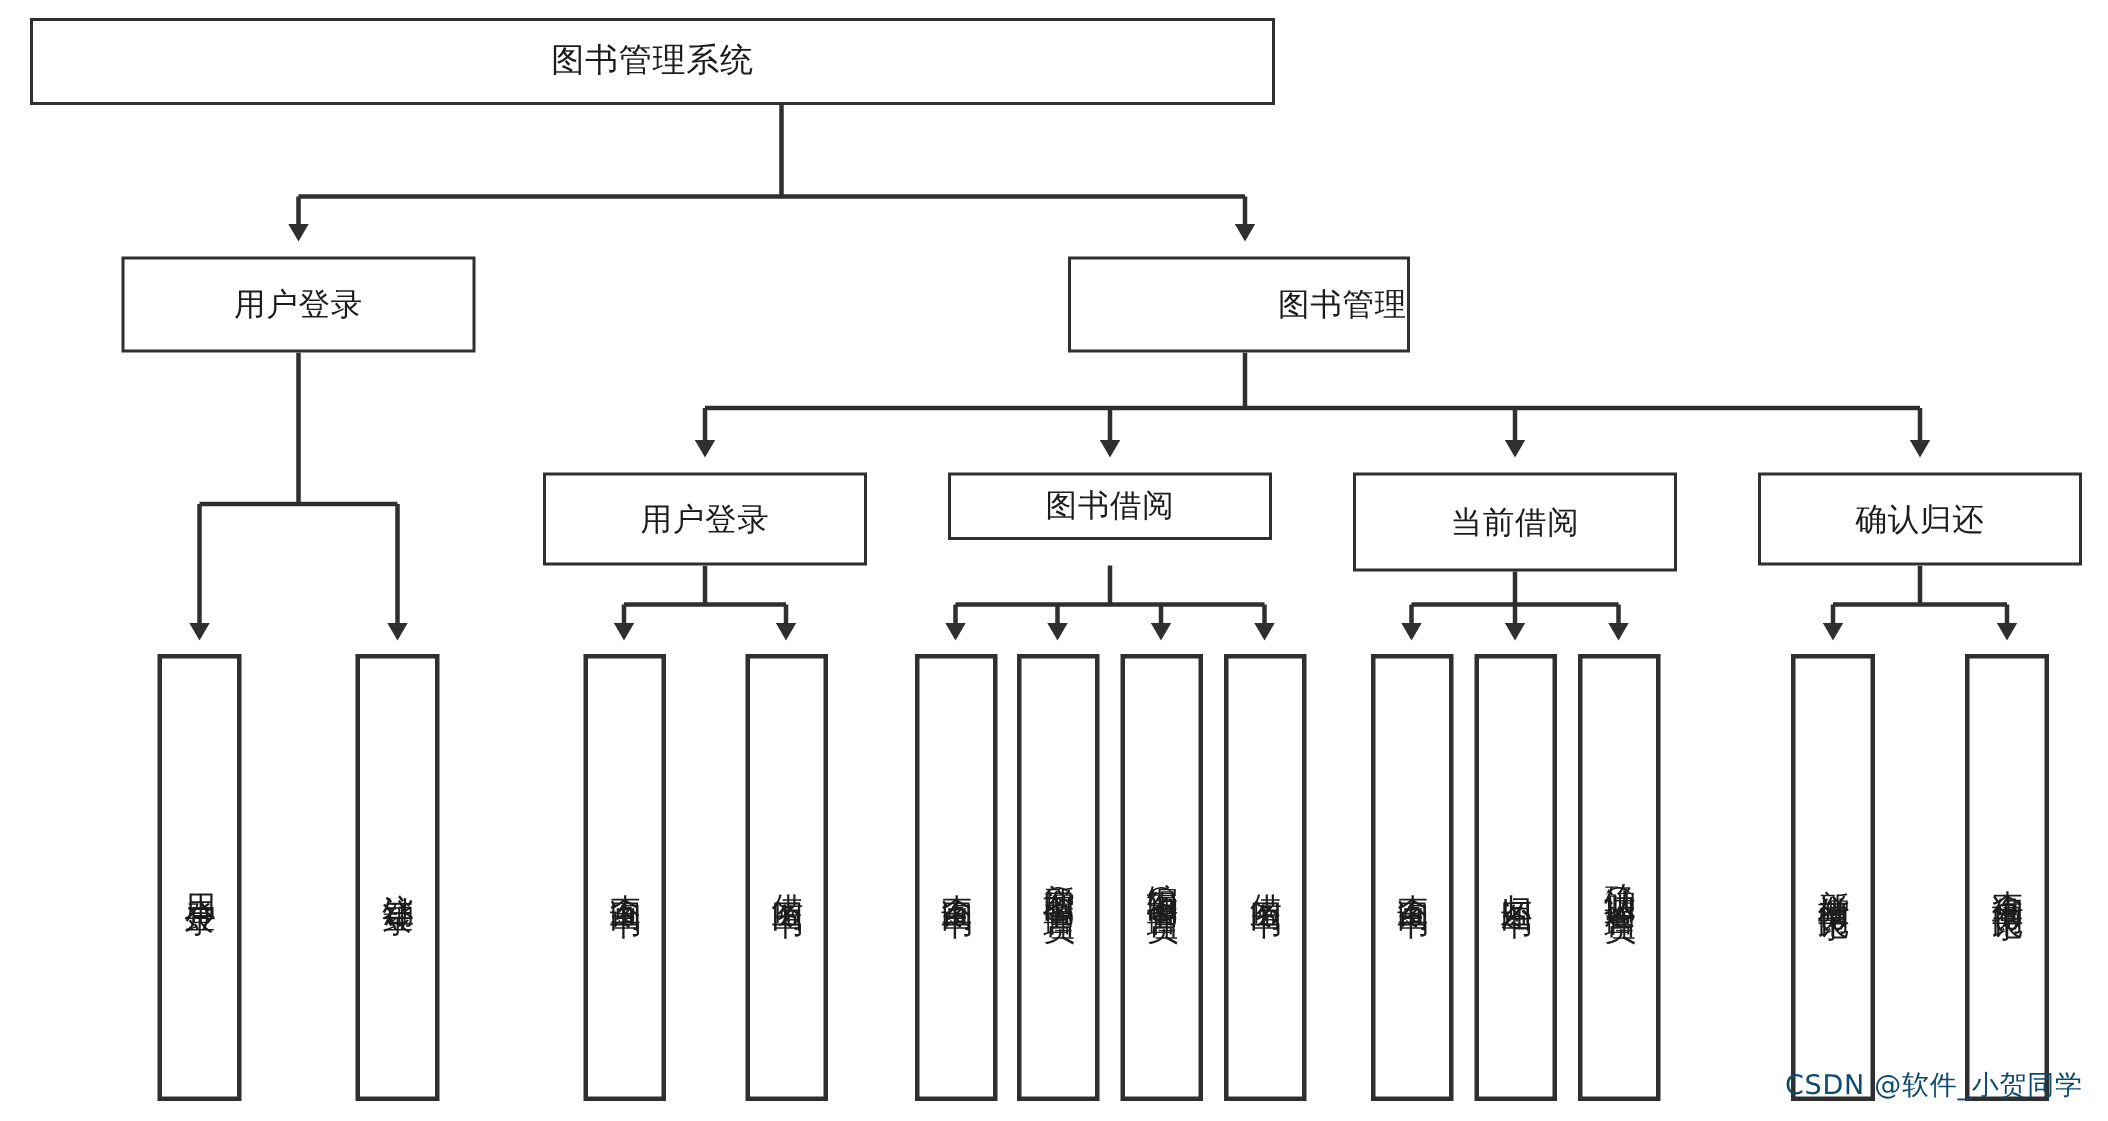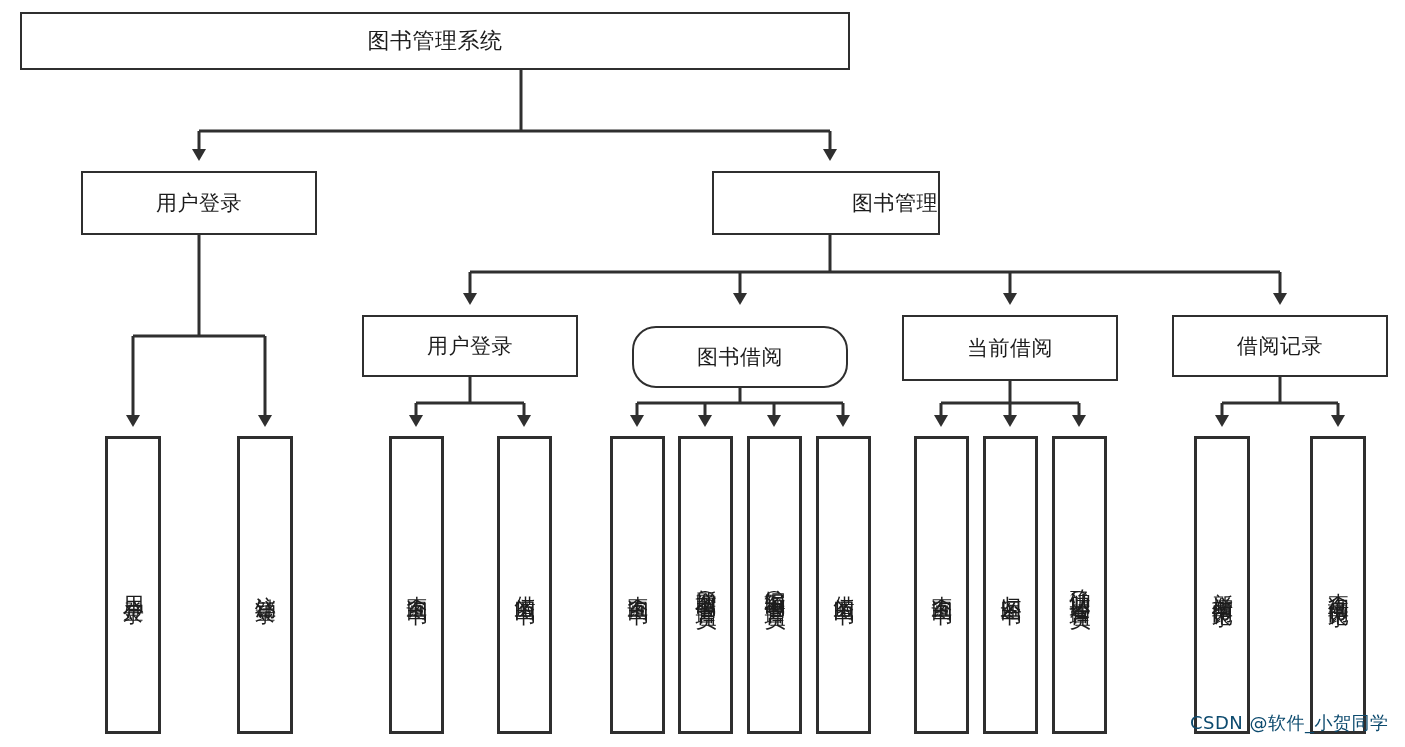--- a/index.html
+++ b/index.html
@@ -132,28 +132,28 @@
   <div class="node h" style="left:81px;top:171px;width:236px;height:64px;">
     <span class="label">用户登录</span>
   </div>
   <div class="node h" style="left:712px;top:171px;width:228px;height:64px;justify-content:flex-end;">
     <span class="label">图书管理</span>
   </div>
 
   <div class="node h" style="left:362px;top:315px;width:216px;height:62px;">
     <span class="label">用户登录</span>
   </div>
-  <div class="node h" style="left:632px;top:326px;width:216px;height:62px;border-radius:24px;">
+  <div class="node h" style="left:632px;top:315px;width:216px;height:45px;">
     <span class="label">图书借阅</span>
   </div>
   <div class="node h" style="left:902px;top:315px;width:216px;height:66px;">
     <span class="label">当前借阅</span>
   </div>
   <div class="node h" style="left:1172px;top:315px;width:216px;height:62px;">
-    <span class="label">借阅记录</span>
+    <span class="label">确认归还</span>
   </div>
 
   <div class="node v" style="left:105px;top:436px;width:56px;height:298px;">
     <span class="label">用户登录</span>
   </div>
   <div class="node v" style="left:237px;top:436px;width:56px;height:298px;">
     <span class="label">注销登录</span>
   </div>
 
   <div class="node v" style="left:389px;top:436px;width:55px;height:298px;">

